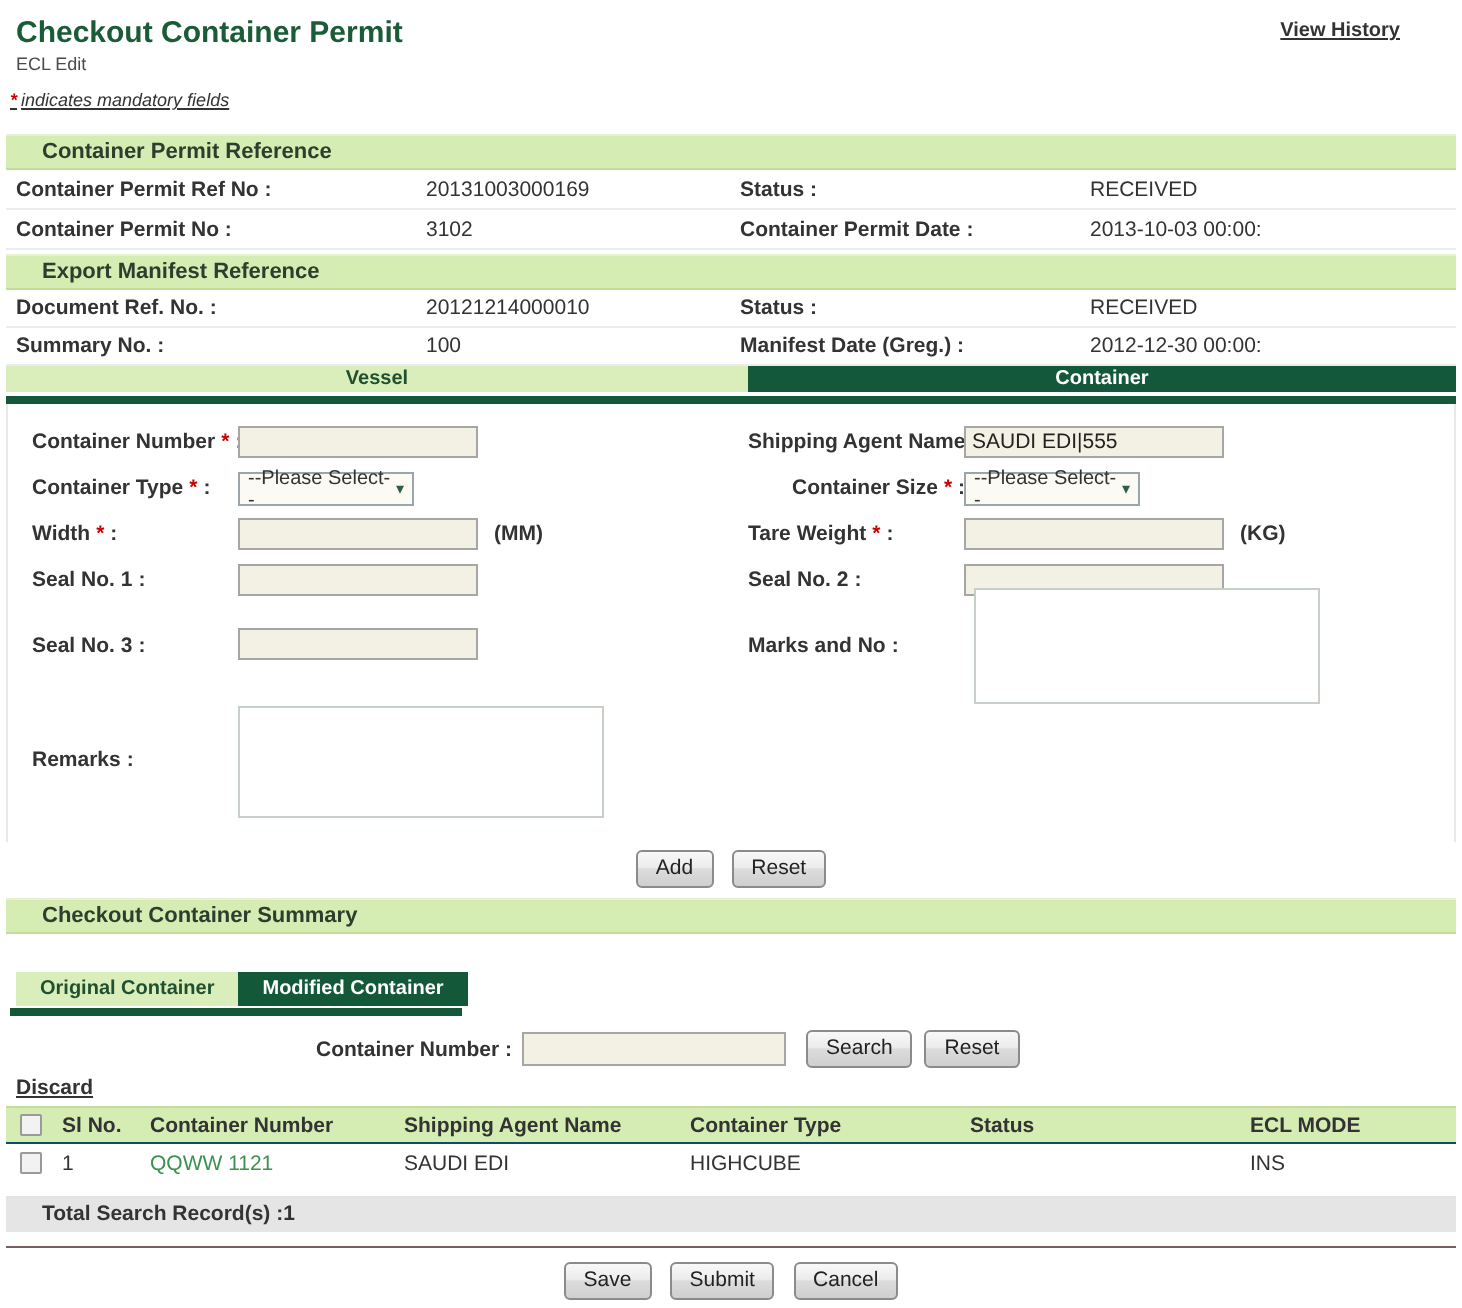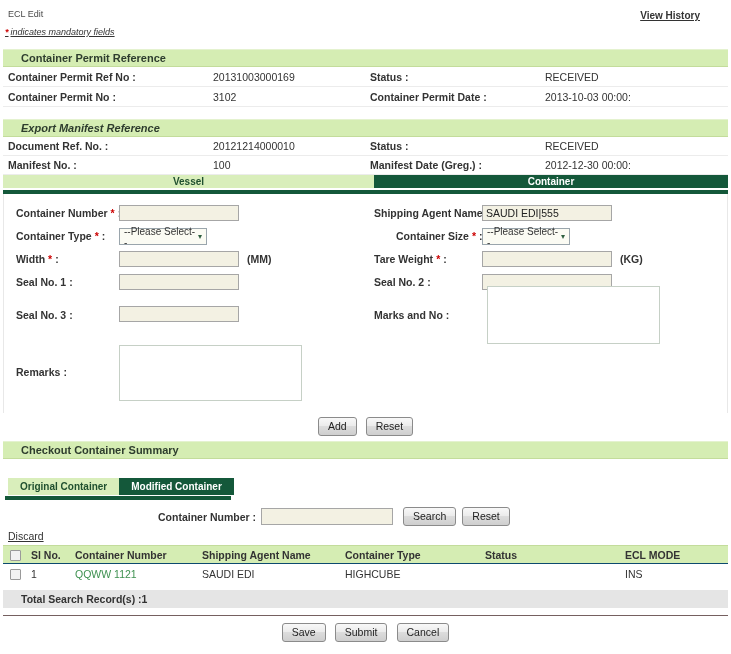--- a/index.html
+++ b/index.html
@@ -9,21 +9,21 @@
 
   
   .page-title { font-size:15px; font-weight:bold; color:#1a5c38; margin-left:5px; line-height:18px; }
   .page-subtitle { font-size:9px; color:#4a4a4a; margin-left:5px; line-height:12px; }
   .view-history { position:absolute; top:10px; right:31px; font-size:10px; font-weight:bold; color:#333; text-decoration:underline; cursor:pointer; }
   .mandatory-note { margin:7px 0 0 2px; height:11px; font-size:9px; font-style:italic; color:#333;text-decoration:underline; }
   .mandatory-note .star { color:#cc0000; font-weight:bold; margin-right:2px; }
 
   
   .section-bar { height:18px; background:#d5edb3; border-top:1px solid #e4f2cf; border-bottom:1px solid #c3dc9b; display:flex; align-items:center; padding-left:18px; font-weight:bold; font-size:11px; color:#2e3d2e; }
-  .mt11 { margin-top:11px; } .mt2 { margin-top:12px;font-style:italic; } .mt5 { margin-top:5px; }
+  .mt11 { margin-top:11px; } .mt2 { margin-top:2px; } .mt5 { margin-top:5px; }
 
   
   .ref-row { display:grid; grid-template-columns:205px 157px 175px 1fr; align-items:center; height:20px; padding-left:5px; border-bottom:1px solid #ececec; font-size:10.5px; background:#fff; }
   .ref-row.h19 { height:19px; }
   .ref-label { font-weight:bold; color:#333; }
   .ref-value { color:#333; }
 
   
   .tab-row { display:flex; height:13px; font-size:10px; font-weight:bold; }
   .tab-vessel { width:371px; background:#d9eebb; color:#20502f; display:flex; align-items:center; justify-content:center; cursor:pointer; }
@@ -53,41 +53,42 @@
   .subtab-modified { background:#14583a; color:#fff; }
   .subtab-underbar { width:226px; height:4px; background:#14583a; margin:1px 0 0 2px; }
 
   
   .search-row { display:flex; align-items:center; margin-top:7px; height:19px; font-size:10.5px; }
   .search-row .lbl { font-weight:bold; margin-left:155px; }
   .search-input { width:132px; height:17px; background:#f3f1e3; border:1px solid #a6a6a6; margin-left:5px; font-size:10.5px; padding:1px 3px; font-family:inherit; }
   .search-row .btn { margin-left:10px; }
   .search-row .btn + .btn { margin-left:6px; }
 
-  .discard-link { display:inline-block; margin:4px 0 0 5px; font-size:10.5px; font-weight:normal; color:#333; text-decoration:underline; cursor:pointer; height:12px; }
+  .discard-link { display:inline-block; margin:4px 0 0 5px; font-size:10.5px; font-weight:bold; color:#333; text-decoration:underline; cursor:pointer; height:12px; }
 
   
   table.results { width:100%; border-collapse:collapse; margin-top:3px; table-layout:fixed; }
   table.results th { background:#d5edb3; height:18px; font-size:10.5px; font-weight:bold; text-align:left; color:#333; border-top:1px solid #c3dc9b; border-bottom:1px solid #0c4a6e; padding:0; }
   table.results td { height:20px; font-size:10.5px; color:#333; padding:0; }
   .col-cb { width:28px; } .col-sl { width:44px; } .col-cn { width:127px; } .col-ag { width:143px; } .col-ct { width:140px; } .col-st { width:140px; }
   .cb { display:inline-block; width:11px; height:11px; background:#f2f2f2; border:1px solid #9a9a9a; border-radius:1px; vertical-align:middle; margin-left:7px; cursor:pointer; }
   .link-green { color:#3e9150; cursor:pointer; }
 
   .total-bar { margin-top:6px; height:18px; background:#e5e5e5; display:flex; align-items:center; padding-left:18px; font-weight:bold; font-size:10.5px; color:#333; }
 
   .bottom-divider { margin-top:7px; border-top:1px solid #756060; height:0; }
   .footer-row { text-align:center; margin-top:7px; height:19px; }
 </style>
 </head>
 <body>
 
 <div class="page">
 
   
+  <div class="page-title">Checkout Container Permit</div>
   <div class="page-subtitle">ECL Edit</div>
   <a class="view-history">View History</a>
   <div class="mandatory-note">
     <span class="star">*</span><span>indicates mandatory fields</span>
   </div>
 
   
   <div class="section-bar mt11">
     <span>Container Permit Reference</span>
   </div>
@@ -108,21 +109,21 @@
   <div class="section-bar mt2">
     <span>Export Manifest Reference</span>
   </div>
   <div class="ref-row h19">
     <span class="ref-label">Document Ref. No. :</span>
     <span class="ref-value">20121214000010</span>
     <span class="ref-label">Status :</span>
     <span class="ref-value">RECEIVED</span>
   </div>
   <div class="ref-row h19">
-    <span class="ref-label">Manifest No. :</span>
+    <span class="ref-label">Summary No. :</span>
     <span class="ref-value">100</span>
     <span class="ref-label">Manifest Date (Greg.) :</span>
     <span class="ref-value">2012-12-30 00:00:</span>
   </div>
 
   
   <div class="tab-row">
     <div class="tab-vessel">Vessel</div>
     <div class="tab-container">Container</div>
   </div>

